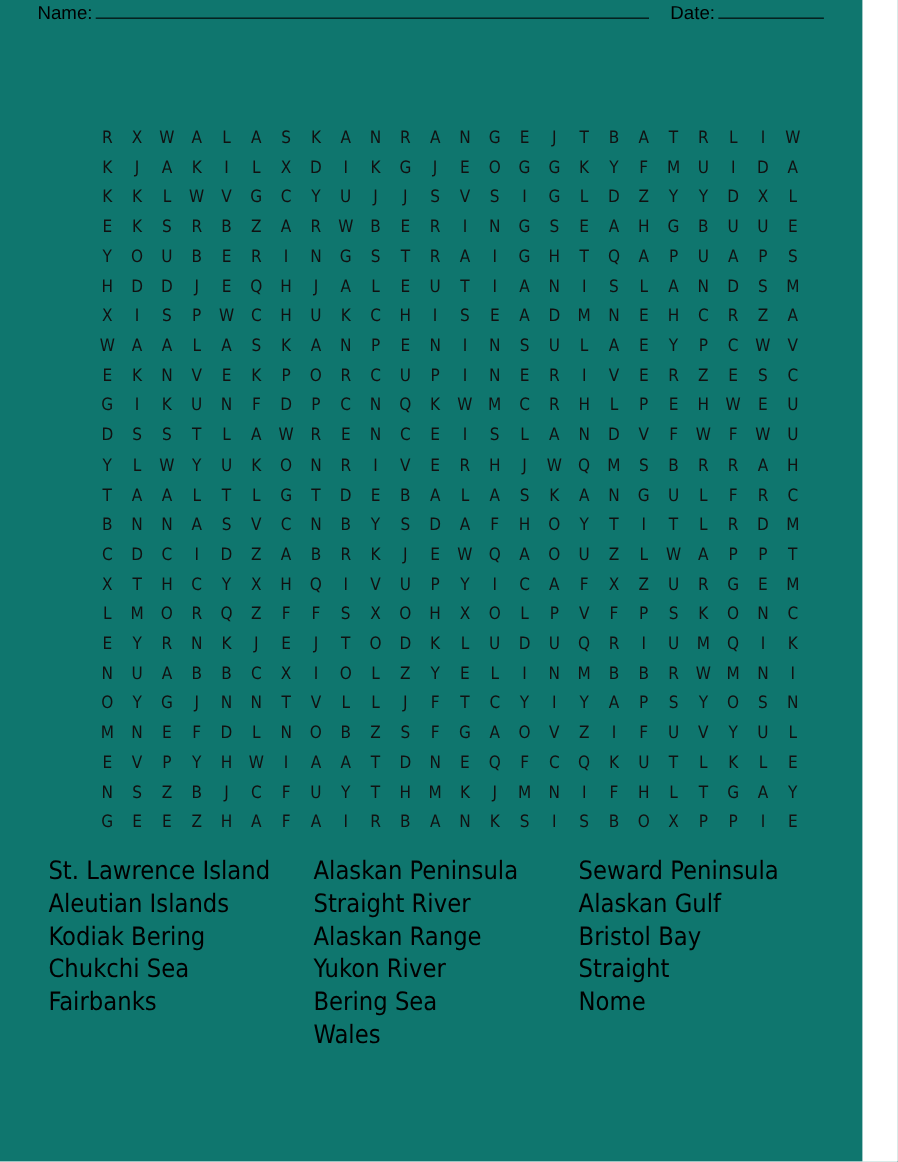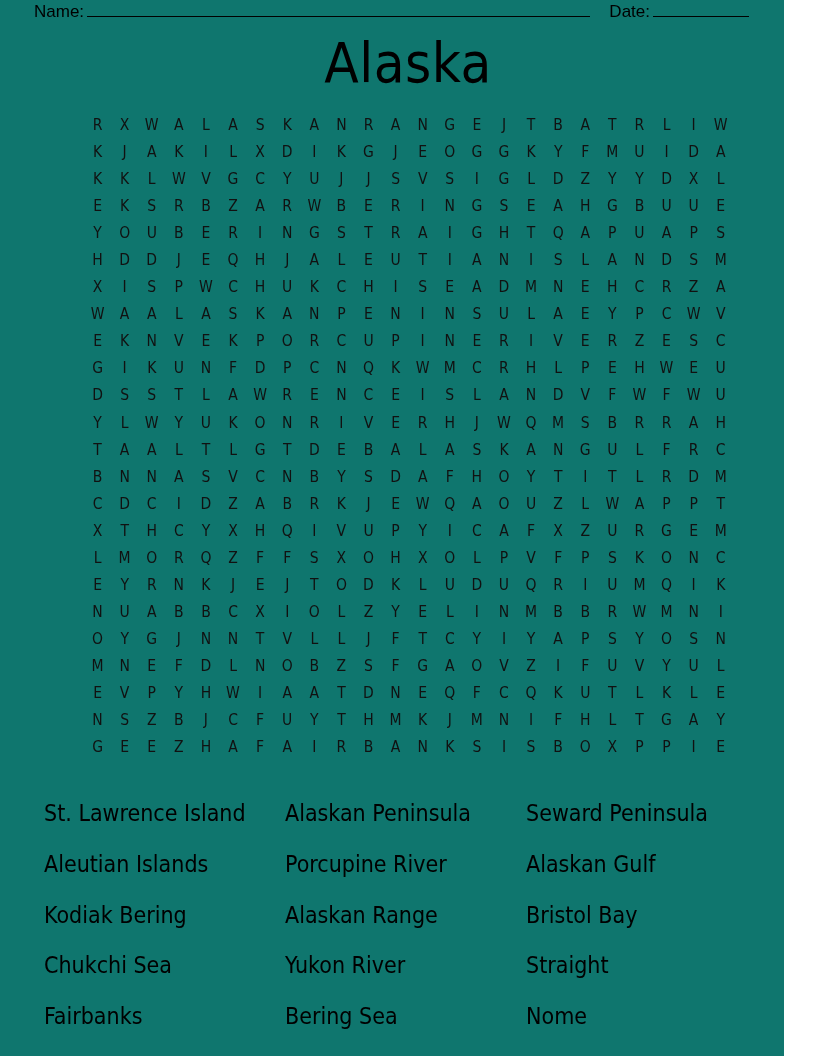--- a/index.html
+++ b/index.html
@@ -88,37 +88,35 @@
   }
   .wl-col {
     display: flex;
     flex-direction: column;
   }
   .word {
     font-family: "DejaVu Sans Condensed", "Liberation Sans Narrow", "Liberation Sans", sans-serif;
     font-size: 23px;
     line-height: 29.8px;
     white-space: nowrap;
-    margin-top: 21px;
   }
 </style>
 </head>
 <body>
 
 <div class="page">
 
   <div class="header">
     <span class="label">Name:</span>
     <span class="rule"></span>
     <span class="gap"></span>
     <span class="label">Date:</span>
     <span class="rule short"></span>
   </div>
 
-  <div class="title">Alaska</div>
 
   <div class="grid">
       <div class="cell">R</div>
       <div class="cell">X</div>
       <div class="cell">W</div>
       <div class="cell">A</div>
       <div class="cell">L</div>
       <div class="cell">A</div>
       <div class="cell">S</div>
       <div class="cell">K</div>
@@ -695,21 +693,21 @@
   <div class="wordlist">
       <div class="wl-col">
         <div class="word">St. Lawrence Island</div>
         <div class="word">Aleutian Islands</div>
         <div class="word">Kodiak Bering</div>
         <div class="word">Chukchi Sea</div>
         <div class="word">Fairbanks</div>
       </div>
       <div class="wl-col">
         <div class="word">Alaskan Peninsula</div>
-        <div class="word">Porcupine River</div>
+        <div class="word">Straight River</div>
         <div class="word">Alaskan Range</div>
         <div class="word">Yukon River</div>
         <div class="word">Bering Sea</div>
         <div class="word">Wales</div>
       </div>
       <div class="wl-col">
         <div class="word">Seward Peninsula</div>
         <div class="word">Alaskan Gulf</div>
         <div class="word">Bristol Bay</div>
         <div class="word">Straight</div>

